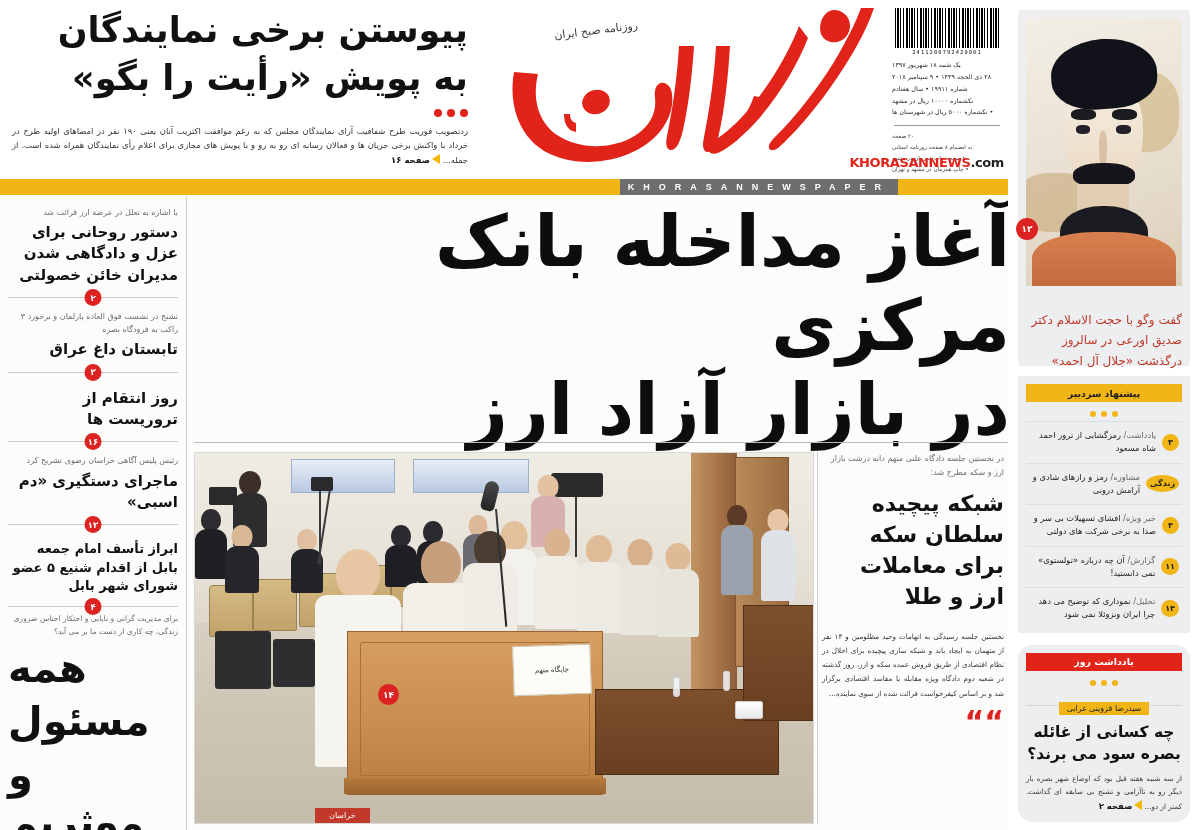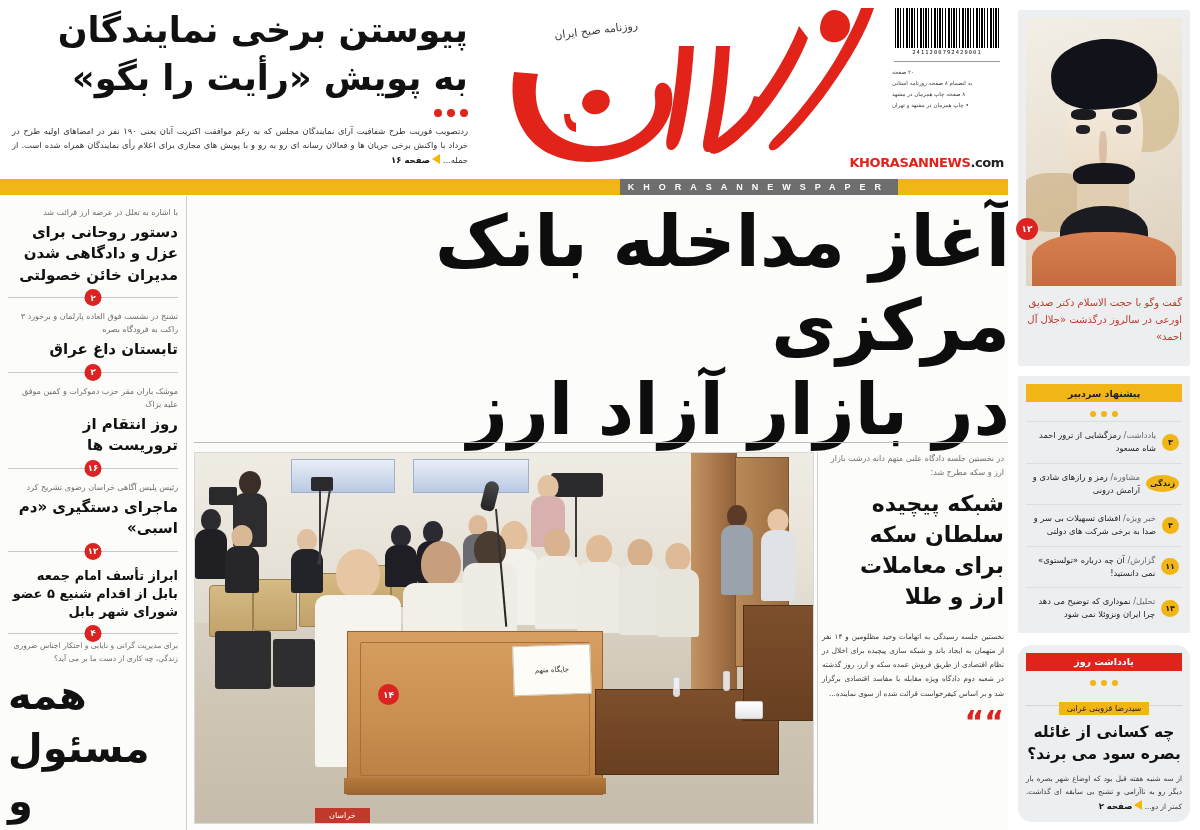--- a/index.html
+++ b/index.html
@@ -396,22 +396,22 @@
     border-radius: 40%;
   }
   #portrait-badge {
     position: absolute; left: -2px; top: 208px;
     width: 22px; height: 22px; border-radius: 50%;
     background: #dd2222; color:#fff; font-size:9px;
     font-weight:bold; display:flex; align-items:center;
     justify-content:center;
   }
   .rbox .kicker {
-    font-size: 10px; color: #c0392b; line-height: 1.7;
-    margin-top: 8px;
+    font-size: 12px; color: #c0392b; line-height: 1.7;
+    margin-top: 24px;
   }
   .rbox h3 {
     font-size: 13.5px; color: #111; font-weight: normal;
     line-height: 1.5; text-align: right; margin-top: 6px;
   }
 
   .rhead {
     height: 18px; display: flex; align-items: center;
     justify-content: center; font-size: 9.5px;
     font-weight: bold; color: #222; margin: 0 0 2px 0;
@@ -473,20 +473,27 @@
 <body>
 
 <div id="page">
 
   <div id="masthead">
 
     <div id="barcode-block">
       <div class="barcode"></div>
       <div class="barcode-num">2411200792420001</div>
 
+      <div class="date-lines">
+        <div>یک شنبه ۱۸ شهریور ۱۳۹۷</div>
+        <div>۲۸ ذی الحجه ۱۴۳۹ • ۹ سپتامبر ۲۰۱۸</div>
+        <div>شماره ۱۹۹۱۱ • سال هفتادم</div>
+        <div>تکشماره ۱۰۰۰۰ ریال در مشهد</div>
+        <div>• تکشماره ۵۰۰۰ ریال در شهرستان ها</div>
+      </div>
 
       <div class="rule-thin"></div>
 
       <div class="pages-lines">
         <div>۲۰ صفحه</div>
         <div>به انضمام ۸ صفحه روزنامه استانی</div>
         <div>۸ صفحه چاپ همزمان در مشهد</div>
         <div>• چاپ همزمان در مشهد و تهران</div>
       </div>
     </div>
@@ -571,21 +578,20 @@
 
     <div class="brief">
       <div class="kicker">تشنج در نشست فوق العاده پارلمان و برخورد ۳ راکت به فرودگاه بصره</div>
       <div class="title">تابستان داغ عراق</div>
     </div>
     <div class="divider">
       <span class="badge">۳</span>
     </div>
 
     <div class="brief">
-      <div class="kicker">موشک باران مقر حزب دموکرات و کمین موفق علیه بزاک</div>
       <div class="title">روز انتقام از تروریست ها</div>
     </div>
     <div class="divider">
       <span class="badge">۱۶</span>
     </div>
 
     <div class="brief">
       <div class="kicker">رئیس پلیس آگاهی خراسان رضوی تشریح کرد</div>
       <div class="title">ماجرای دستگیری «دم اسبی»</div>
     </div>

